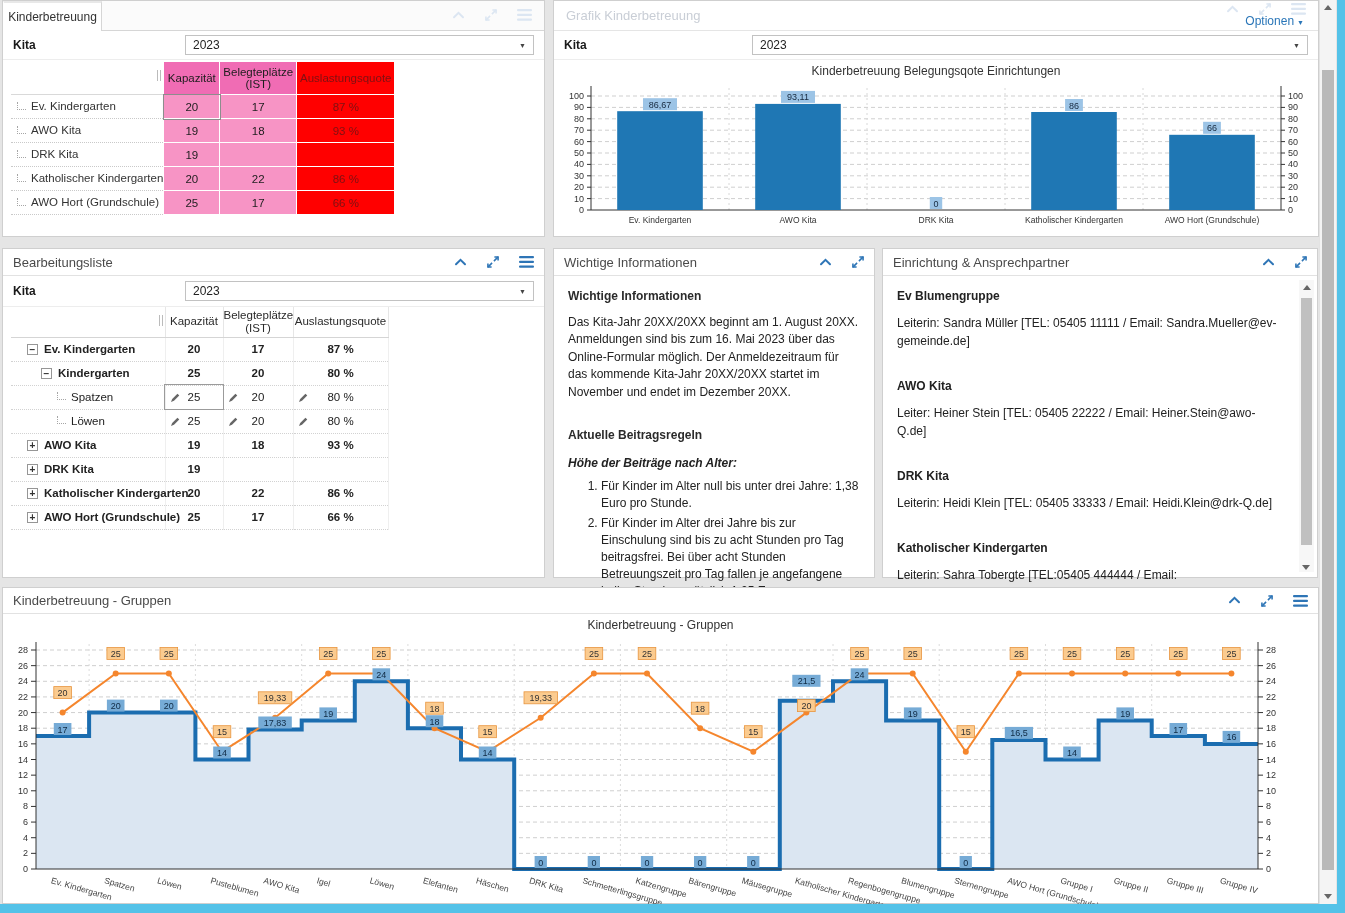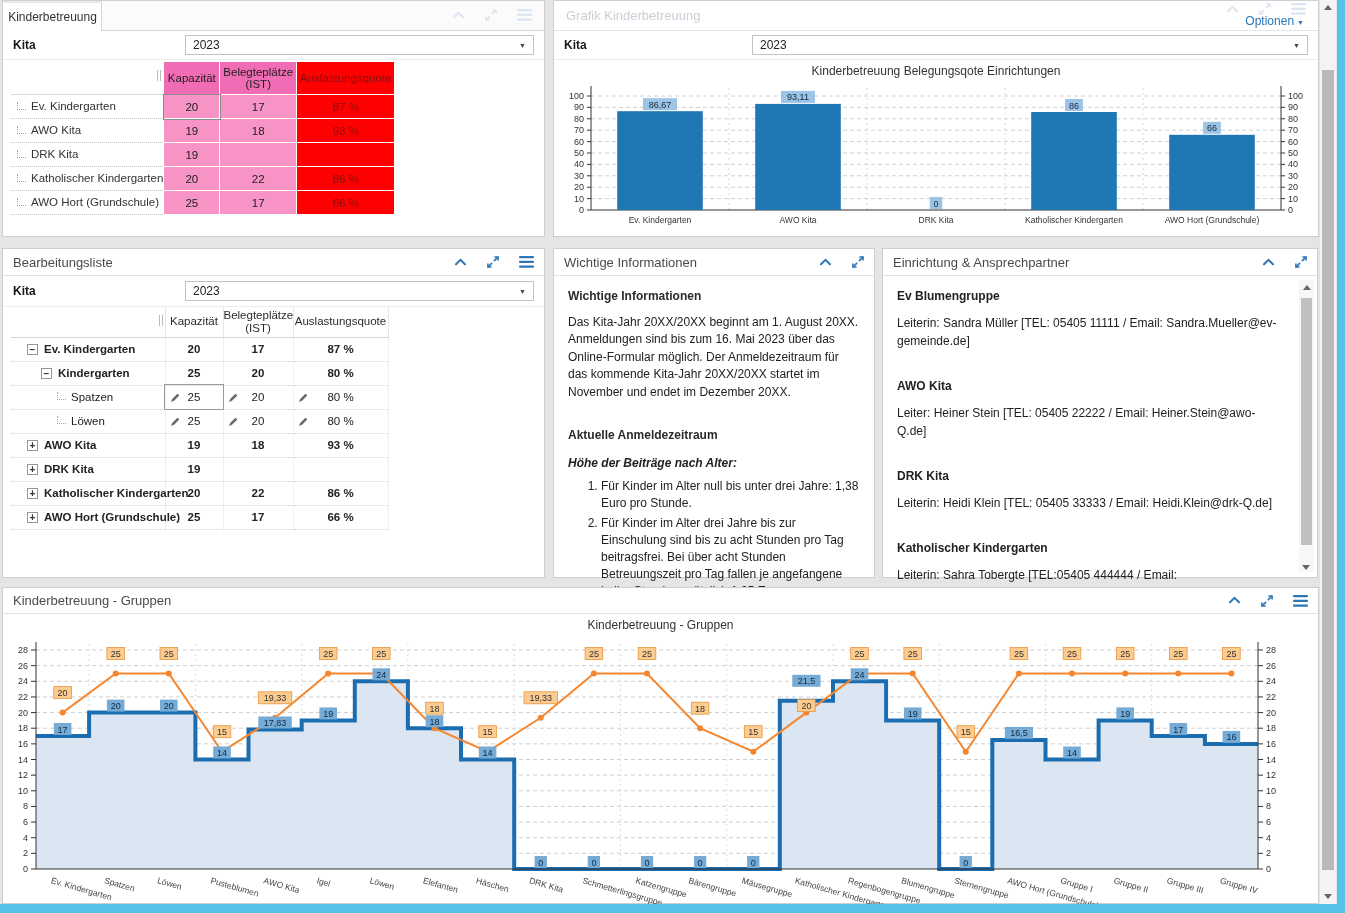--- a/index.html
+++ b/index.html
@@ -430,21 +430,21 @@
                 <path d="M5 12 H1 V8"></path>
                 <path d="M1 12 L5.5 7.5"></path>
               </g>
             </svg>
           </span>
       </div>
     </div>
     <div class="textbody">
       <h4>Wichtige Informationen</h4>
       <p>Das Kita-Jahr 20XX/20XX beginnt am 1. August 20XX. Anmeldungen sind bis zum 16. Mai 2023 über das Online-Formular möglich. Der Anmeldezeitraum für das kommende Kita-Jahr 20XX/20XX startet im November und endet im Dezember 20XX.</p>
-      <h4 class="gapbig">Aktuelle Anmeldezeitraum</h4>
+      <h4 class="gapbig">Aktuelle Beitragsregeln</h4>
       <div class="subhead">Höhe der Beiträge nach Alter:</div>
       <ol id="beitragsliste">
           <li>Für Kinder im Alter null bis unter drei Jahre: 1,38 Euro pro Stunde.</li>
           <li>Für Kinder im Alter drei Jahre bis zur Einschulung sind bis zu acht Stunden pro Tag beitragsfrei. Bei über acht Stunden Betreuungszeit pro Tag fallen je angefangene halbe Stunde zusätzlich 1,25 Euro an.</li>
           <li>Für Schulkinder: 1,25 Euro pro Stunde.</li>
         </ol>
     </div>
   </div>
 
   <div class="panel" id="p-einricht" style="left:882px; top:248px; width:436px; height:330px;">

